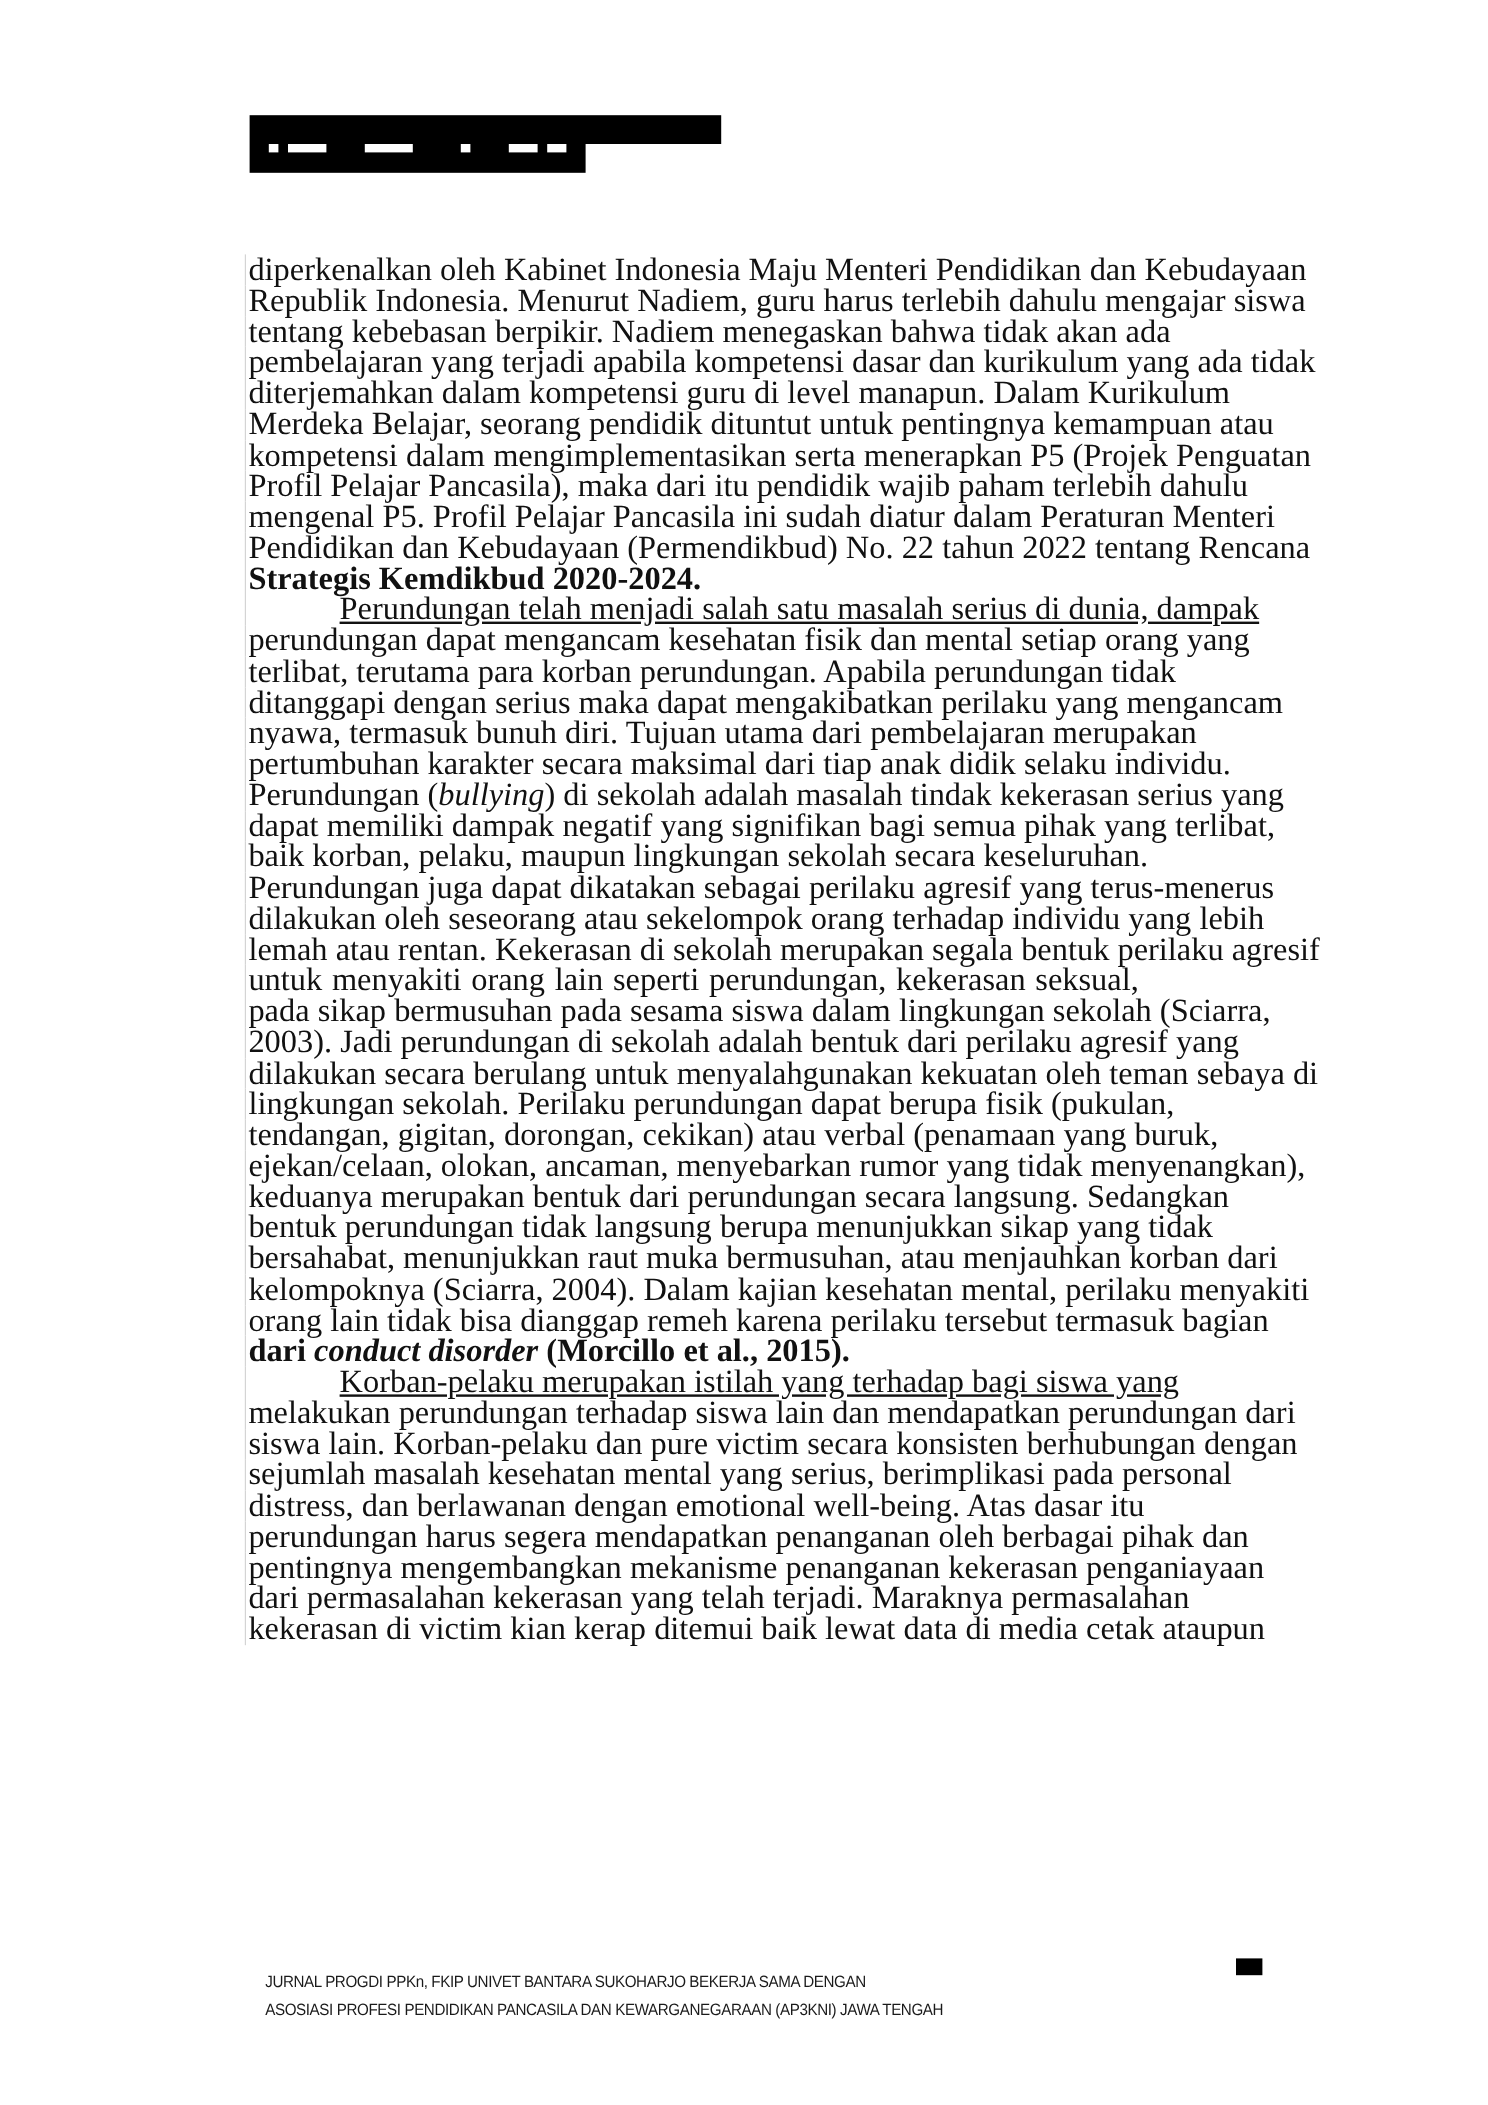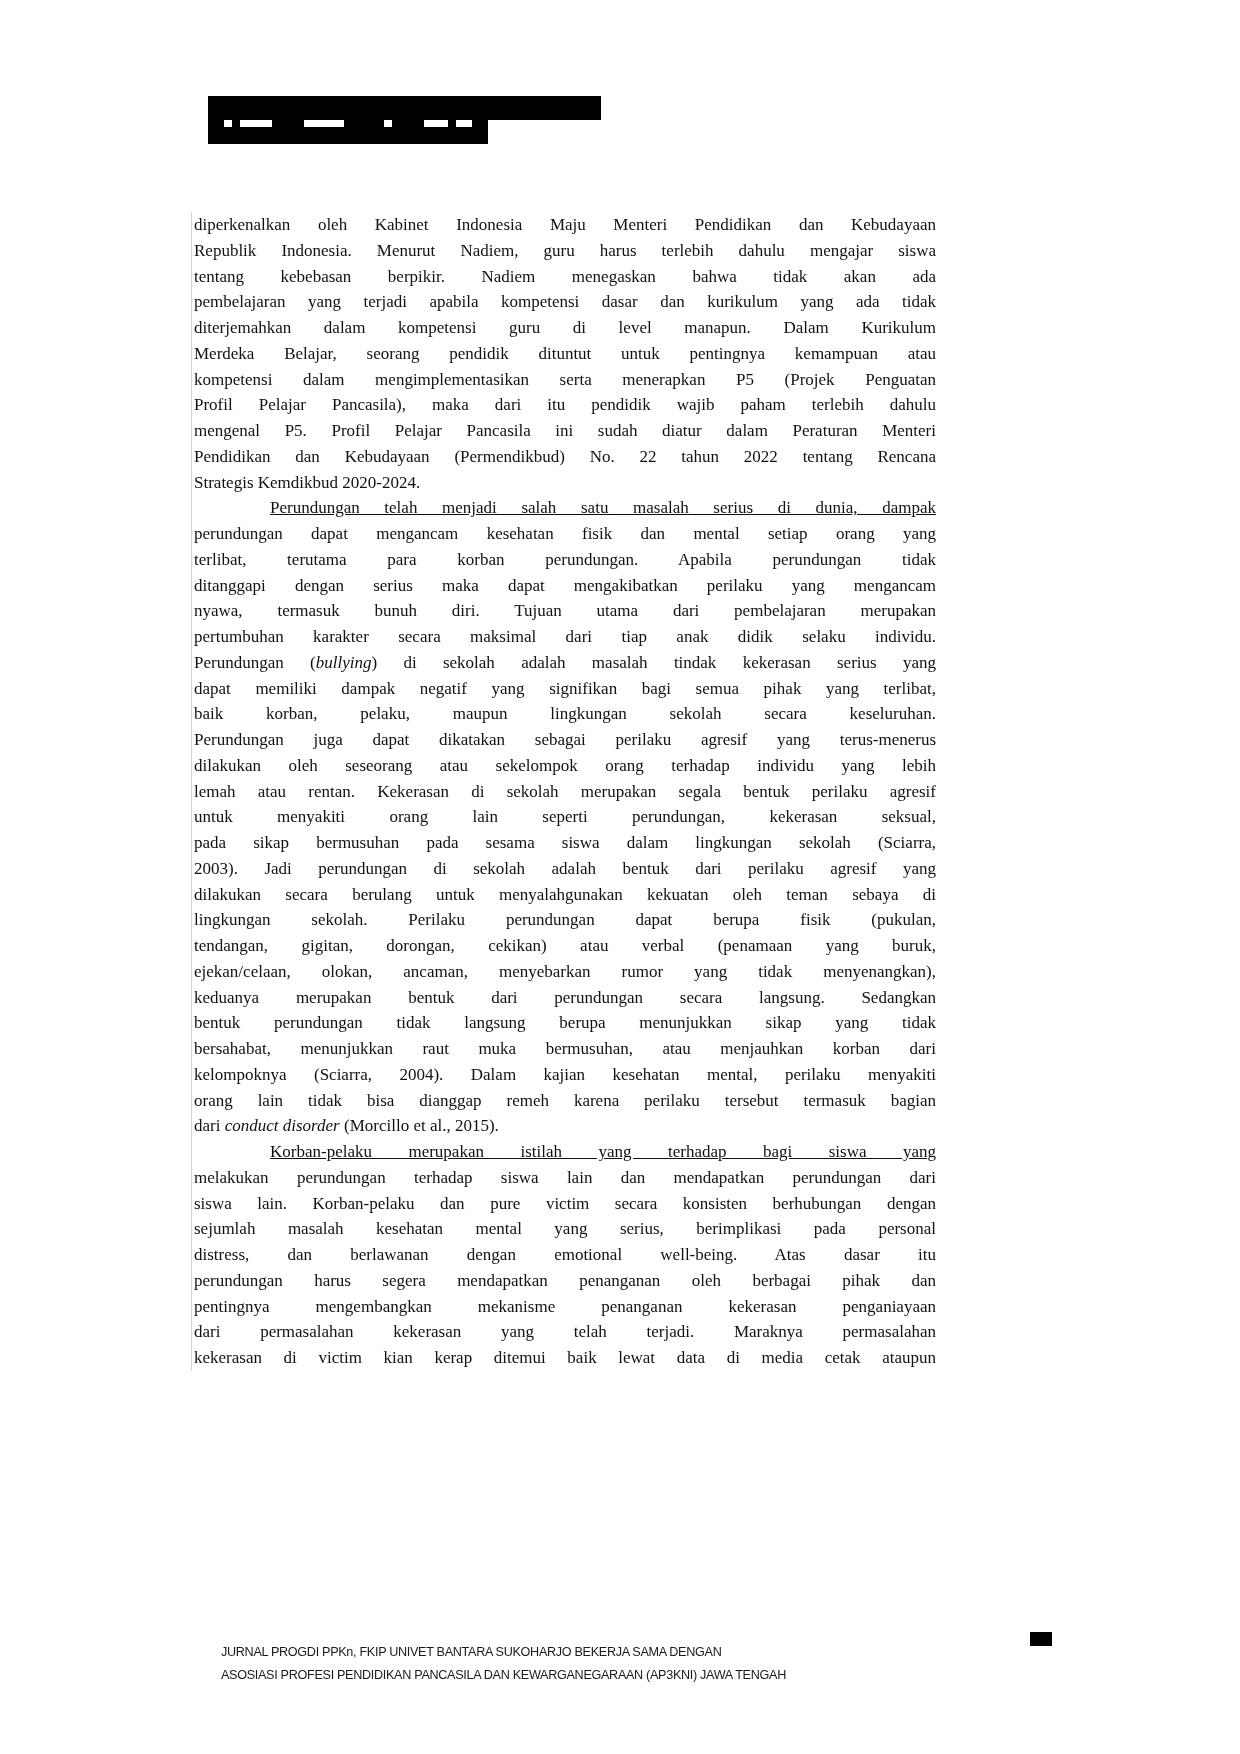--- a/index.html
+++ b/index.html
@@ -35,39 +35,40 @@
       background: #000;
     }
     .header-redaction .dash {
       position: absolute;
       top: 24px;
       height: 7px;
       background: #fff;
     }
     .body-text {
       position: absolute;
-      left: 194px;
+      left: 207px;
       top: 212px;
       width: 742px;
-      font-size: 17px;
+      font-size: 27px;
       line-height: 25.75px;
       text-align: justify;
     }
     .line {
       display: block;
       white-space: nowrap;
       text-align: justify;
       text-align-last: justify;
       position: relative;
       border-left: 1px solid #d4d4d4;
       padding-left: 2px;
       margin-left: -3px;
     }
     .line.last {
       text-align-last: left;
+      font-weight: bold;
     }
     .line.indent {
       padding-left: 78px;
       text-decoration: underline;
     }
     .line .it { font-style: italic; }
     .footer {
       position: absolute;
       left: 221px;
       top: 1640px;

